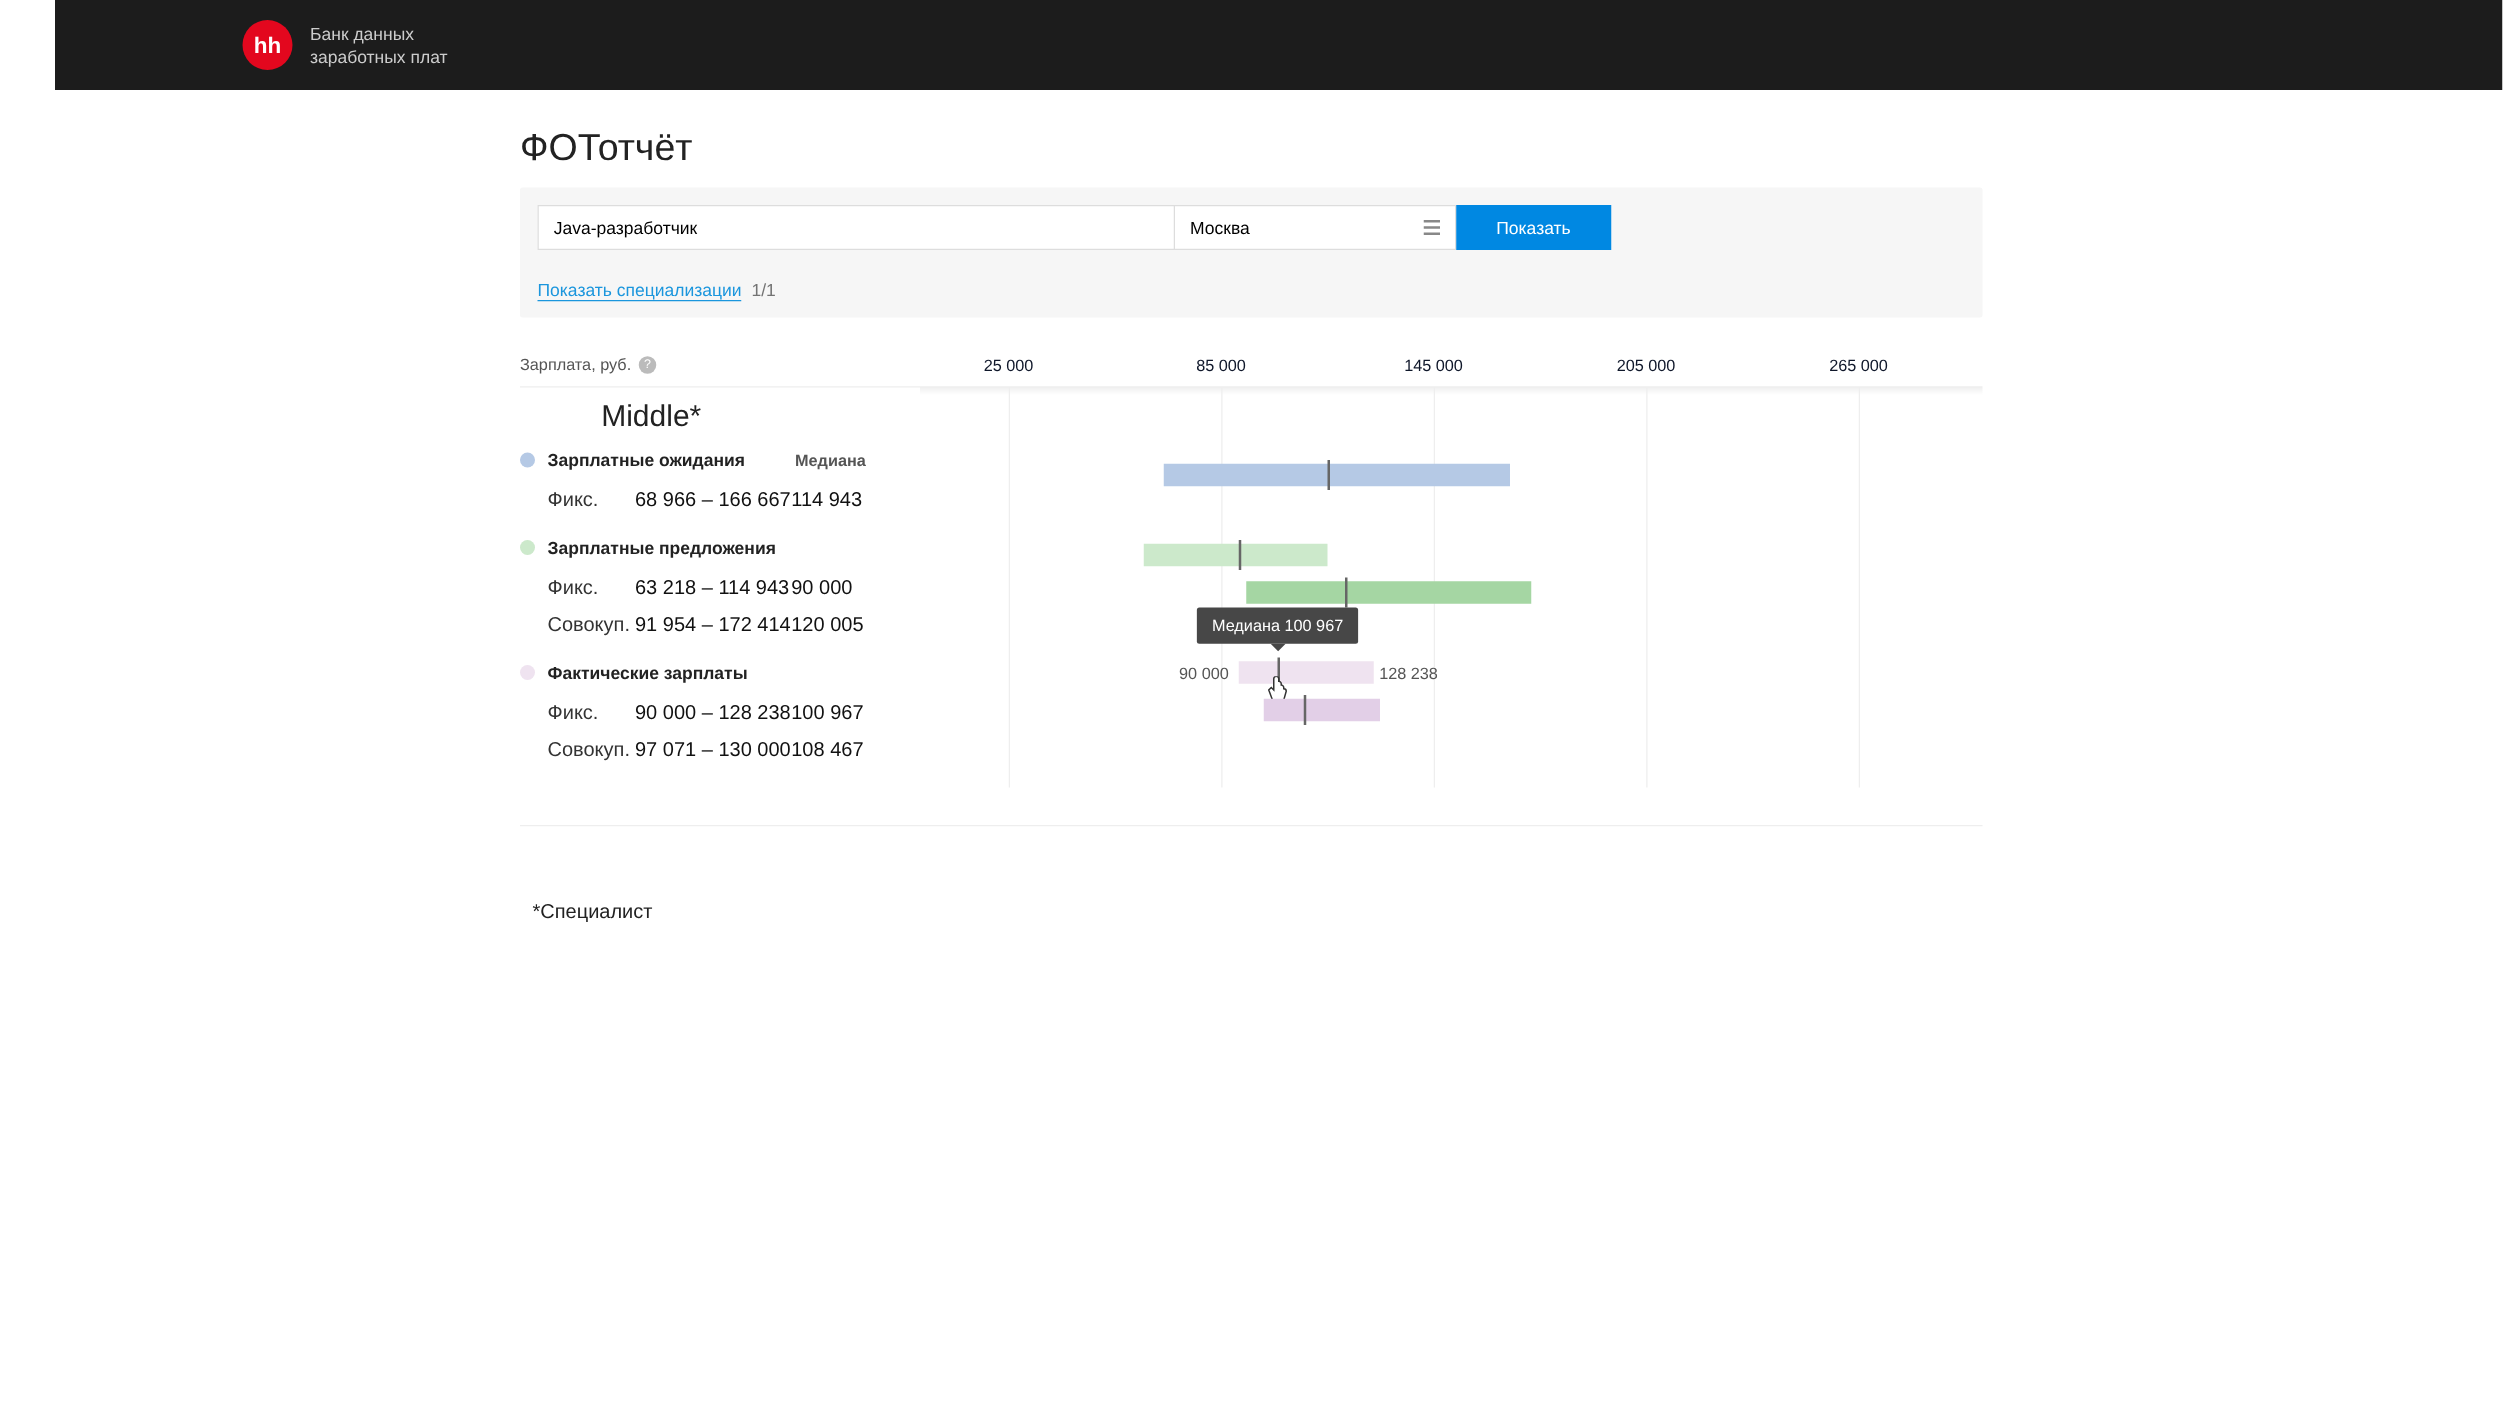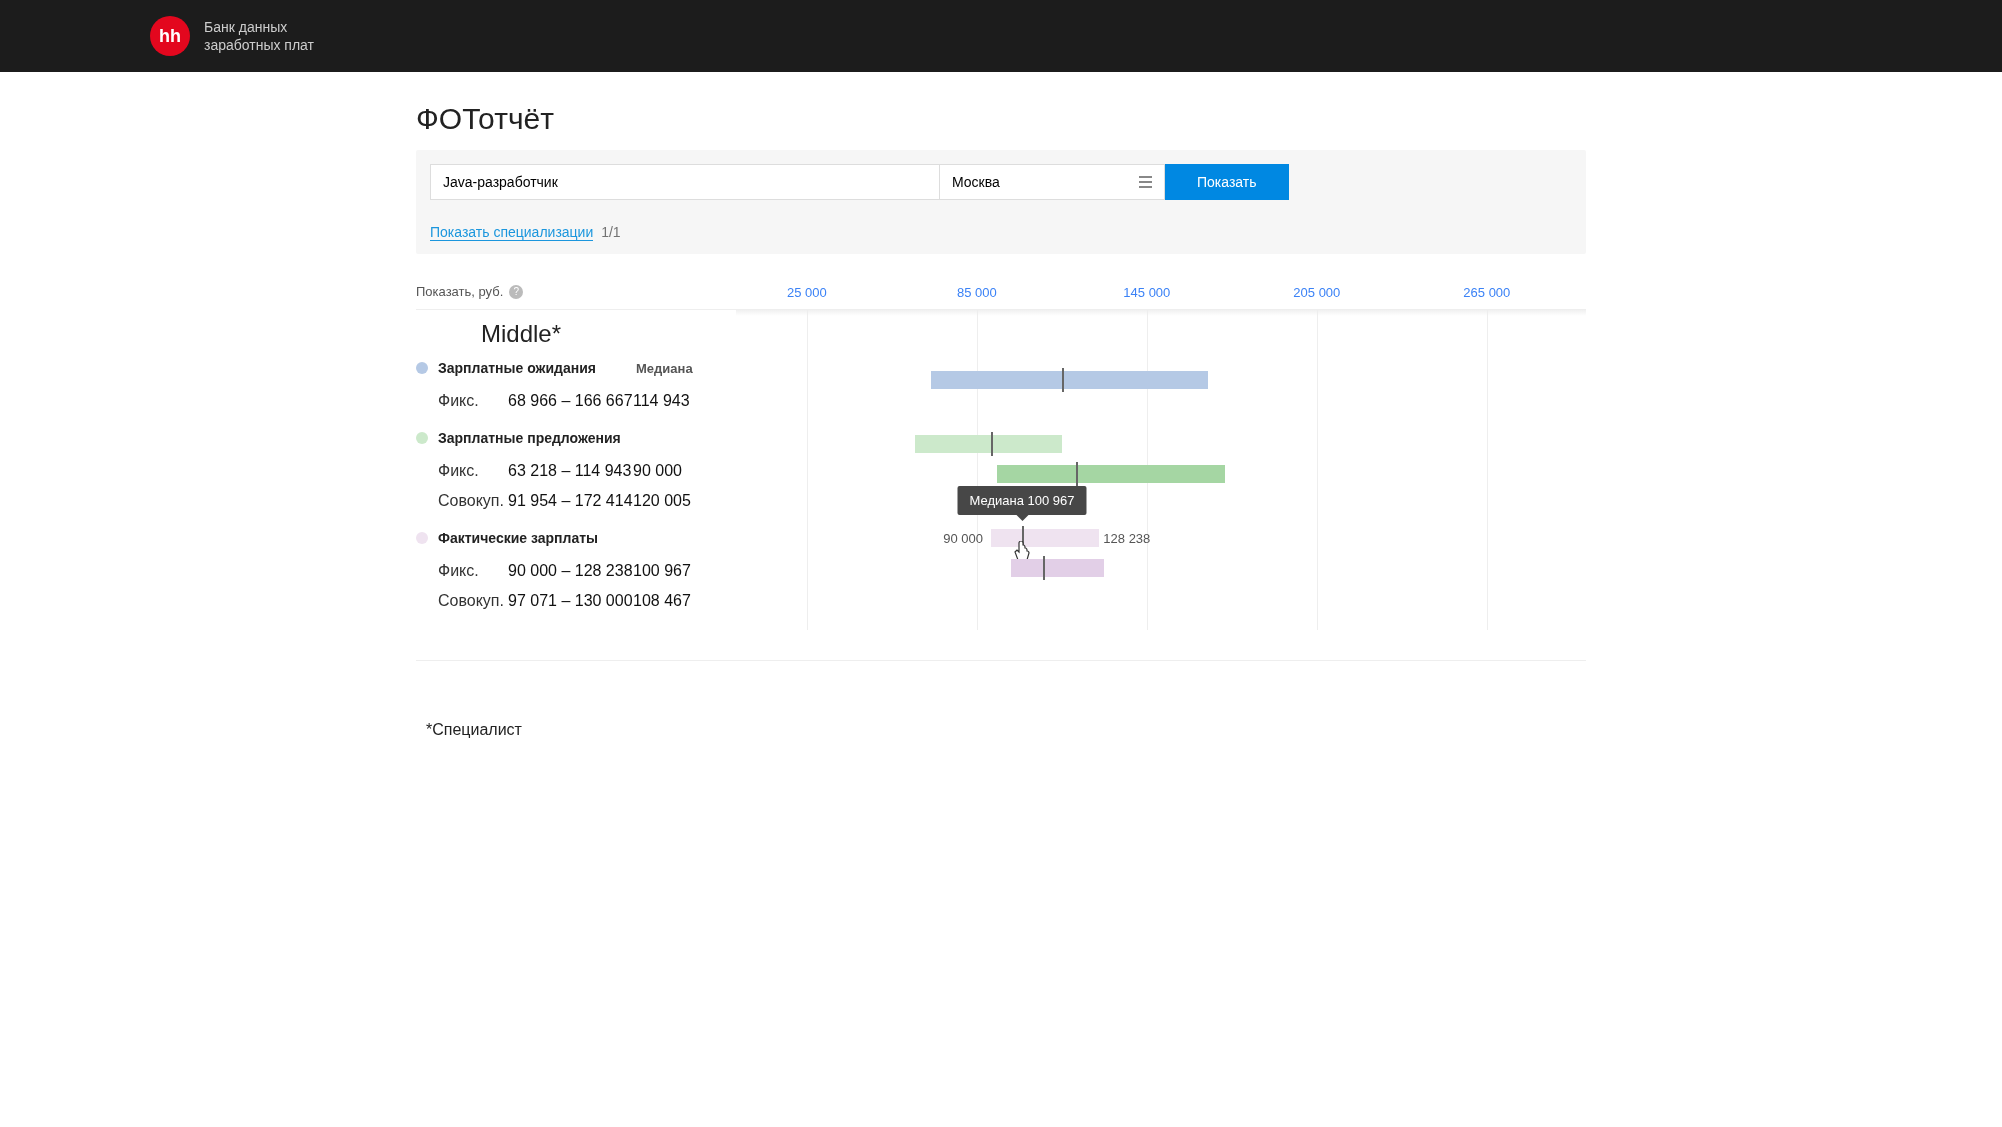--- a/index.html
+++ b/index.html
@@ -1,18 +1,18 @@
 <!DOCTYPE html>
 <html><head>
 <meta charset="utf-8">
 <style>
 * { box-sizing: border-box; margin: 0; padding: 0; }
 body { font-family: Arial, Helvetica, sans-serif; background: #fff; color: #222; }
 
-.topbar { background: #1c1c1c; height: 72px; display: flex; align-items: center; padding: 0 150px; }
+.topbar { background: #1c1c1c; height: 72px; display: flex; align-items: center; padding: 0 150px; margin-left: 44px; }
 .logo { width: 40px; height: 40px; border-radius: 50%; background: #e3071e; display: flex; align-items: center; justify-content: center; color: #fff; font-weight: bold; font-size: 18px; margin-right: 14px; }
 .brand { color: #ccc; font-size: 14px; line-height: 1.3; }
 
 .container { width: 1170px; margin: 0 auto; padding: 0 0 40px; }
 
 .page-title { font-size: 30px; font-weight: 400; margin-top: 30px; margin-bottom: 14px; }
 .date-line { font-size: 13px; color: #555; margin-bottom: 30px; }
 
 .filters-panel { background: #f6f6f6; padding: 14px; border-radius: 2px; margin-bottom: 20px; }
 .filter-row { display: flex; }
@@ -23,21 +23,21 @@
 .hamburger-icon span { display: block; width: 13px; height: 2px; background: #888; }
 .show-btn { background: #0088e2; color: #fff; border: none; height: 36px; padding: 0 32px; font-size: 14px; cursor: pointer; }
 .spec-line { margin-top: 24px; font-size: 14px; }
 .spec-link { color: #1b96dd; border-bottom: 1px solid #1b96dd; text-decoration: none; }
 .spec-count { color: #737373; margin-left: 4px; }
 
 .axis-row { display: flex; align-items: center; height: 36px; font-size: 13px; color: #555; border-bottom: 1px solid #eee; }
 .axis-label-cell { width: 320px; display: flex; align-items: center; gap: 6px; }
 .help-icon { width: 14px; height: 14px; border-radius: 50%; background: #bbb; color: #fff; font-size: 10px; display: inline-flex; align-items: center; justify-content: center; }
 .axis-plot { flex: 1; position: relative; height: 36px; }
-.tick { position: absolute; top: 50%; transform: translate(-50%, -50%); font-size: 13px; color: #3b82f6; }
+.tick { position: absolute; top: 50%; transform: translate(-50%, -50%); font-size: 13px; color: #0f172a; }
 
 .chart-body { display: flex; border-bottom: 1px solid #eee; padding-bottom: 30px; }
 .legend-col { width: 320px; padding-top: 10px; }
 .level-title { font-size: 24px; text-align: center; margin-bottom: 12px; font-weight: 400; padding-right: 110px; }
 .legend-section { margin-bottom: 14px; }
 .legend-head { display: flex; align-items: center; font-size: 14px; font-weight: bold; margin-bottom: 10px; }
 .legend-dot { width: 12px; height: 12px; border-radius: 50%; margin-right: 10px; }
 .col-blue { background: #b5c9e5; }
 .col-green-l { background: #cce9cb; }
 .col-pink-l { background: #efe3f0; }
@@ -96,21 +96,21 @@
       <button class="show-btn">Показать</button>
     </div>
     <div class="spec-line">
       <a href="#" class="spec-link">Показать специализации</a>
       <span class="spec-count">1/1</span>
     </div>
   </div>
 
   <div class="axis-row">
     <div class="axis-label-cell">
-      <span>Показать, руб.</span>
+      <span>Зарплата, руб.</span>
       <span class="help-icon">?</span>
     </div>
     <div class="axis-plot" id="axis-plot">
         <span class="tick" style="left: 8.33333%;">25 000</span>
         <span class="tick" style="left: 28.3333%;">85 000</span>
         <span class="tick" style="left: 48.3333%;">145 000</span>
         <span class="tick" style="left: 68.3333%;">205 000</span>
         <span class="tick" style="left: 88.3333%;">265 000</span>
       </div>
   </div>

